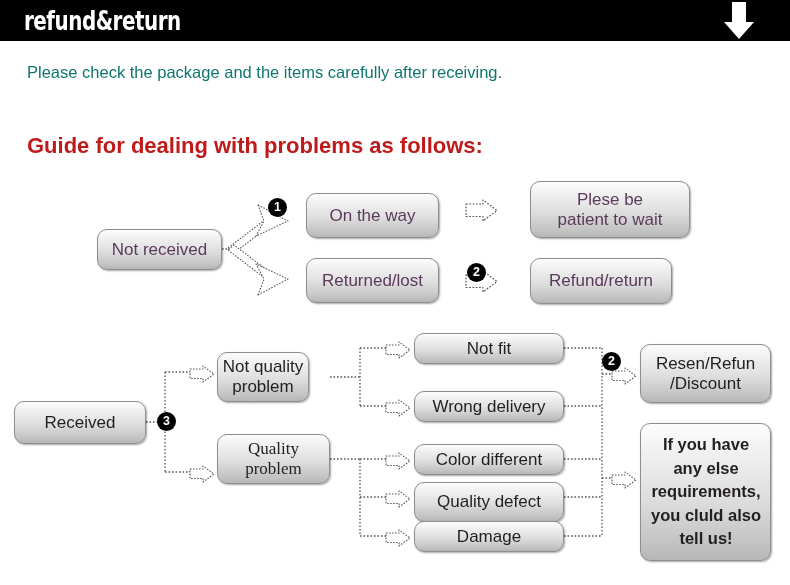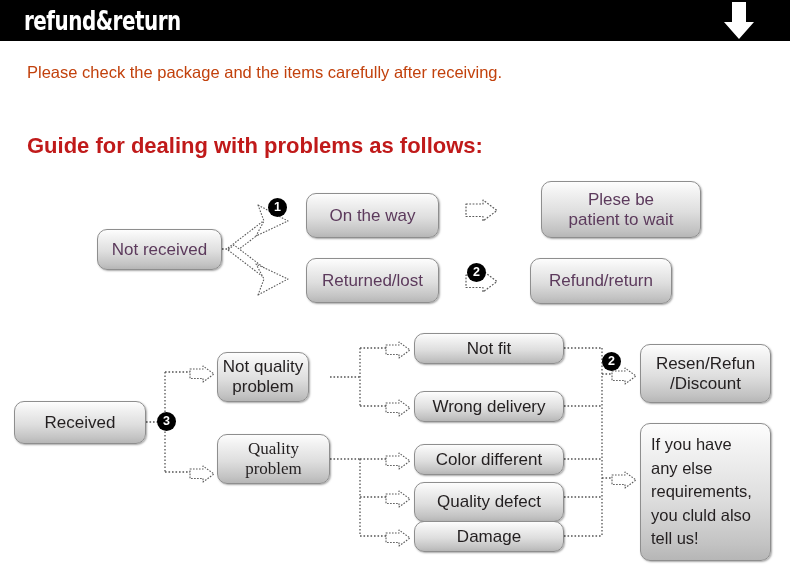--- a/index.html
+++ b/index.html
@@ -41,21 +41,21 @@
     width:38px; height:41px;
   }
 
   
   .intro{
     position:absolute;
     left:27px;
     width:720px;
   }
   .intro-line{
-    color:#c2410c;
+    color:#0f766e;
     font-size:16.5px;
     line-height:34px;
     white-space:nowrap;
   }
   .guide-heading{
     position:absolute;
     left:27px; top:133px;
     color:#c01a1a;
     font-size:22px;
     font-weight:bold;
@@ -76,23 +76,24 @@
     text-align:center;
     line-height:1.16;
     color:#231f20;
     font-size:17px;
     white-space:pre-line;
     padding:0 4px;
   }
   .node.purple{ color:#5c3a5c; }
   .node.left-align{
     justify-content:flex-start;
-    text-align:left;
+    text-align:center;
     padding-left:10px;
     line-height:1.42;
+    font-weight:bold;
   }
 
   
   .badge{
     position:absolute;
     width:19px; height:19px;
     border-radius:50%;
     background:#000000;
     color:#ffffff;
     font-size:12.5px;
@@ -191,21 +192,21 @@
     <use href="#blockarrow" x="612" y="368"></use>
     <use href="#blockarrow" x="612" y="472"></use>
   </svg>
 
   <div class="node purple" style="left:97px;  top:229px; width:125px; height:41px;">Not received</div>
 
   <div class="node purple" style="left:306px; top:193px; width:133px; height:45px;">On the way</div>
 
   <div class="node purple" style="left:306px; top:258px; width:133px; height:45px;text-align:center;">Returned/lost</div>
 
-  <div class="node purple" style="left:530px; top:181px; width:160px; height:57px;margin-left:11px;">Plese be
+  <div class="node purple" style="left:530px; top:181px; width:160px; height:57px;">Plese be
 patient to wait</div>
 
   <div class="node purple" style="left:530px; top:258px; width:142px; height:46px;">Refund/return</div>
 
   <div class="badge" style="left:268px; top:198px;">1</div>
   <div class="badge" style="left:467px; top:263px;">2</div>
 
   <div class="node" style="left:14px;  top:401px; width:132px; height:43px;">Received</div>
 
   <div class="node" style="left:217px; top:352px; width:92px; height:50px;">Not quality

